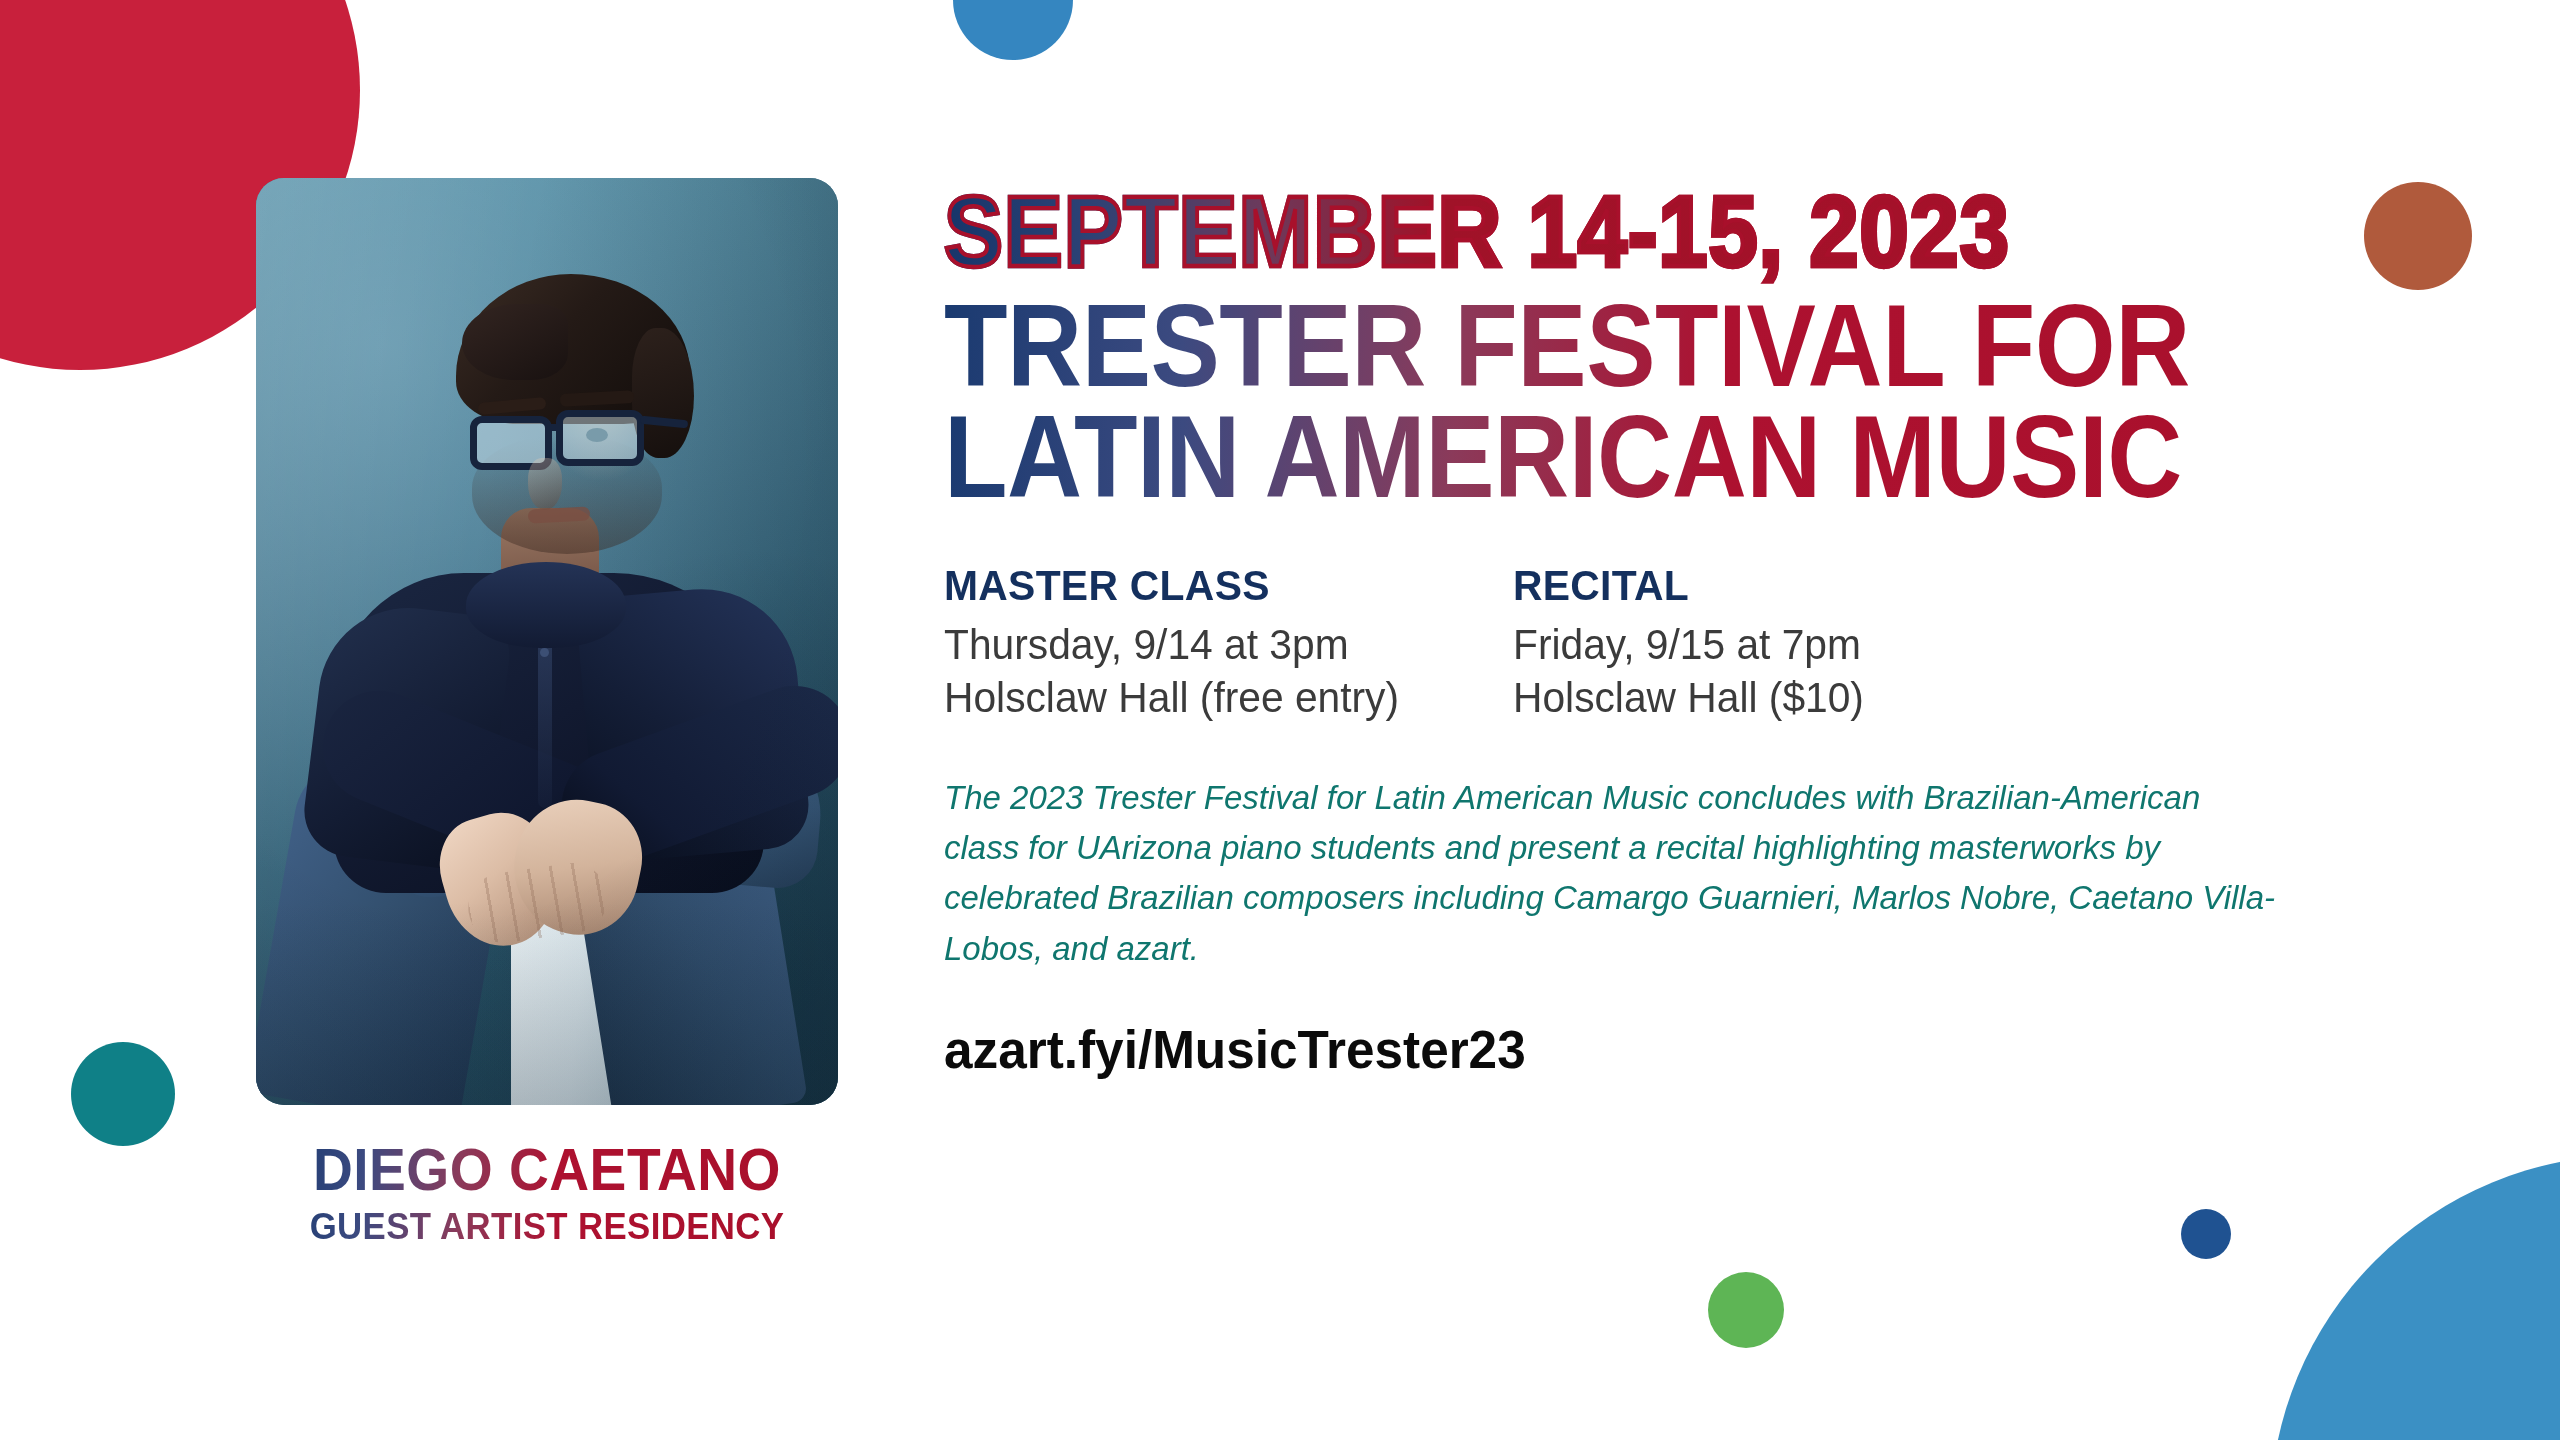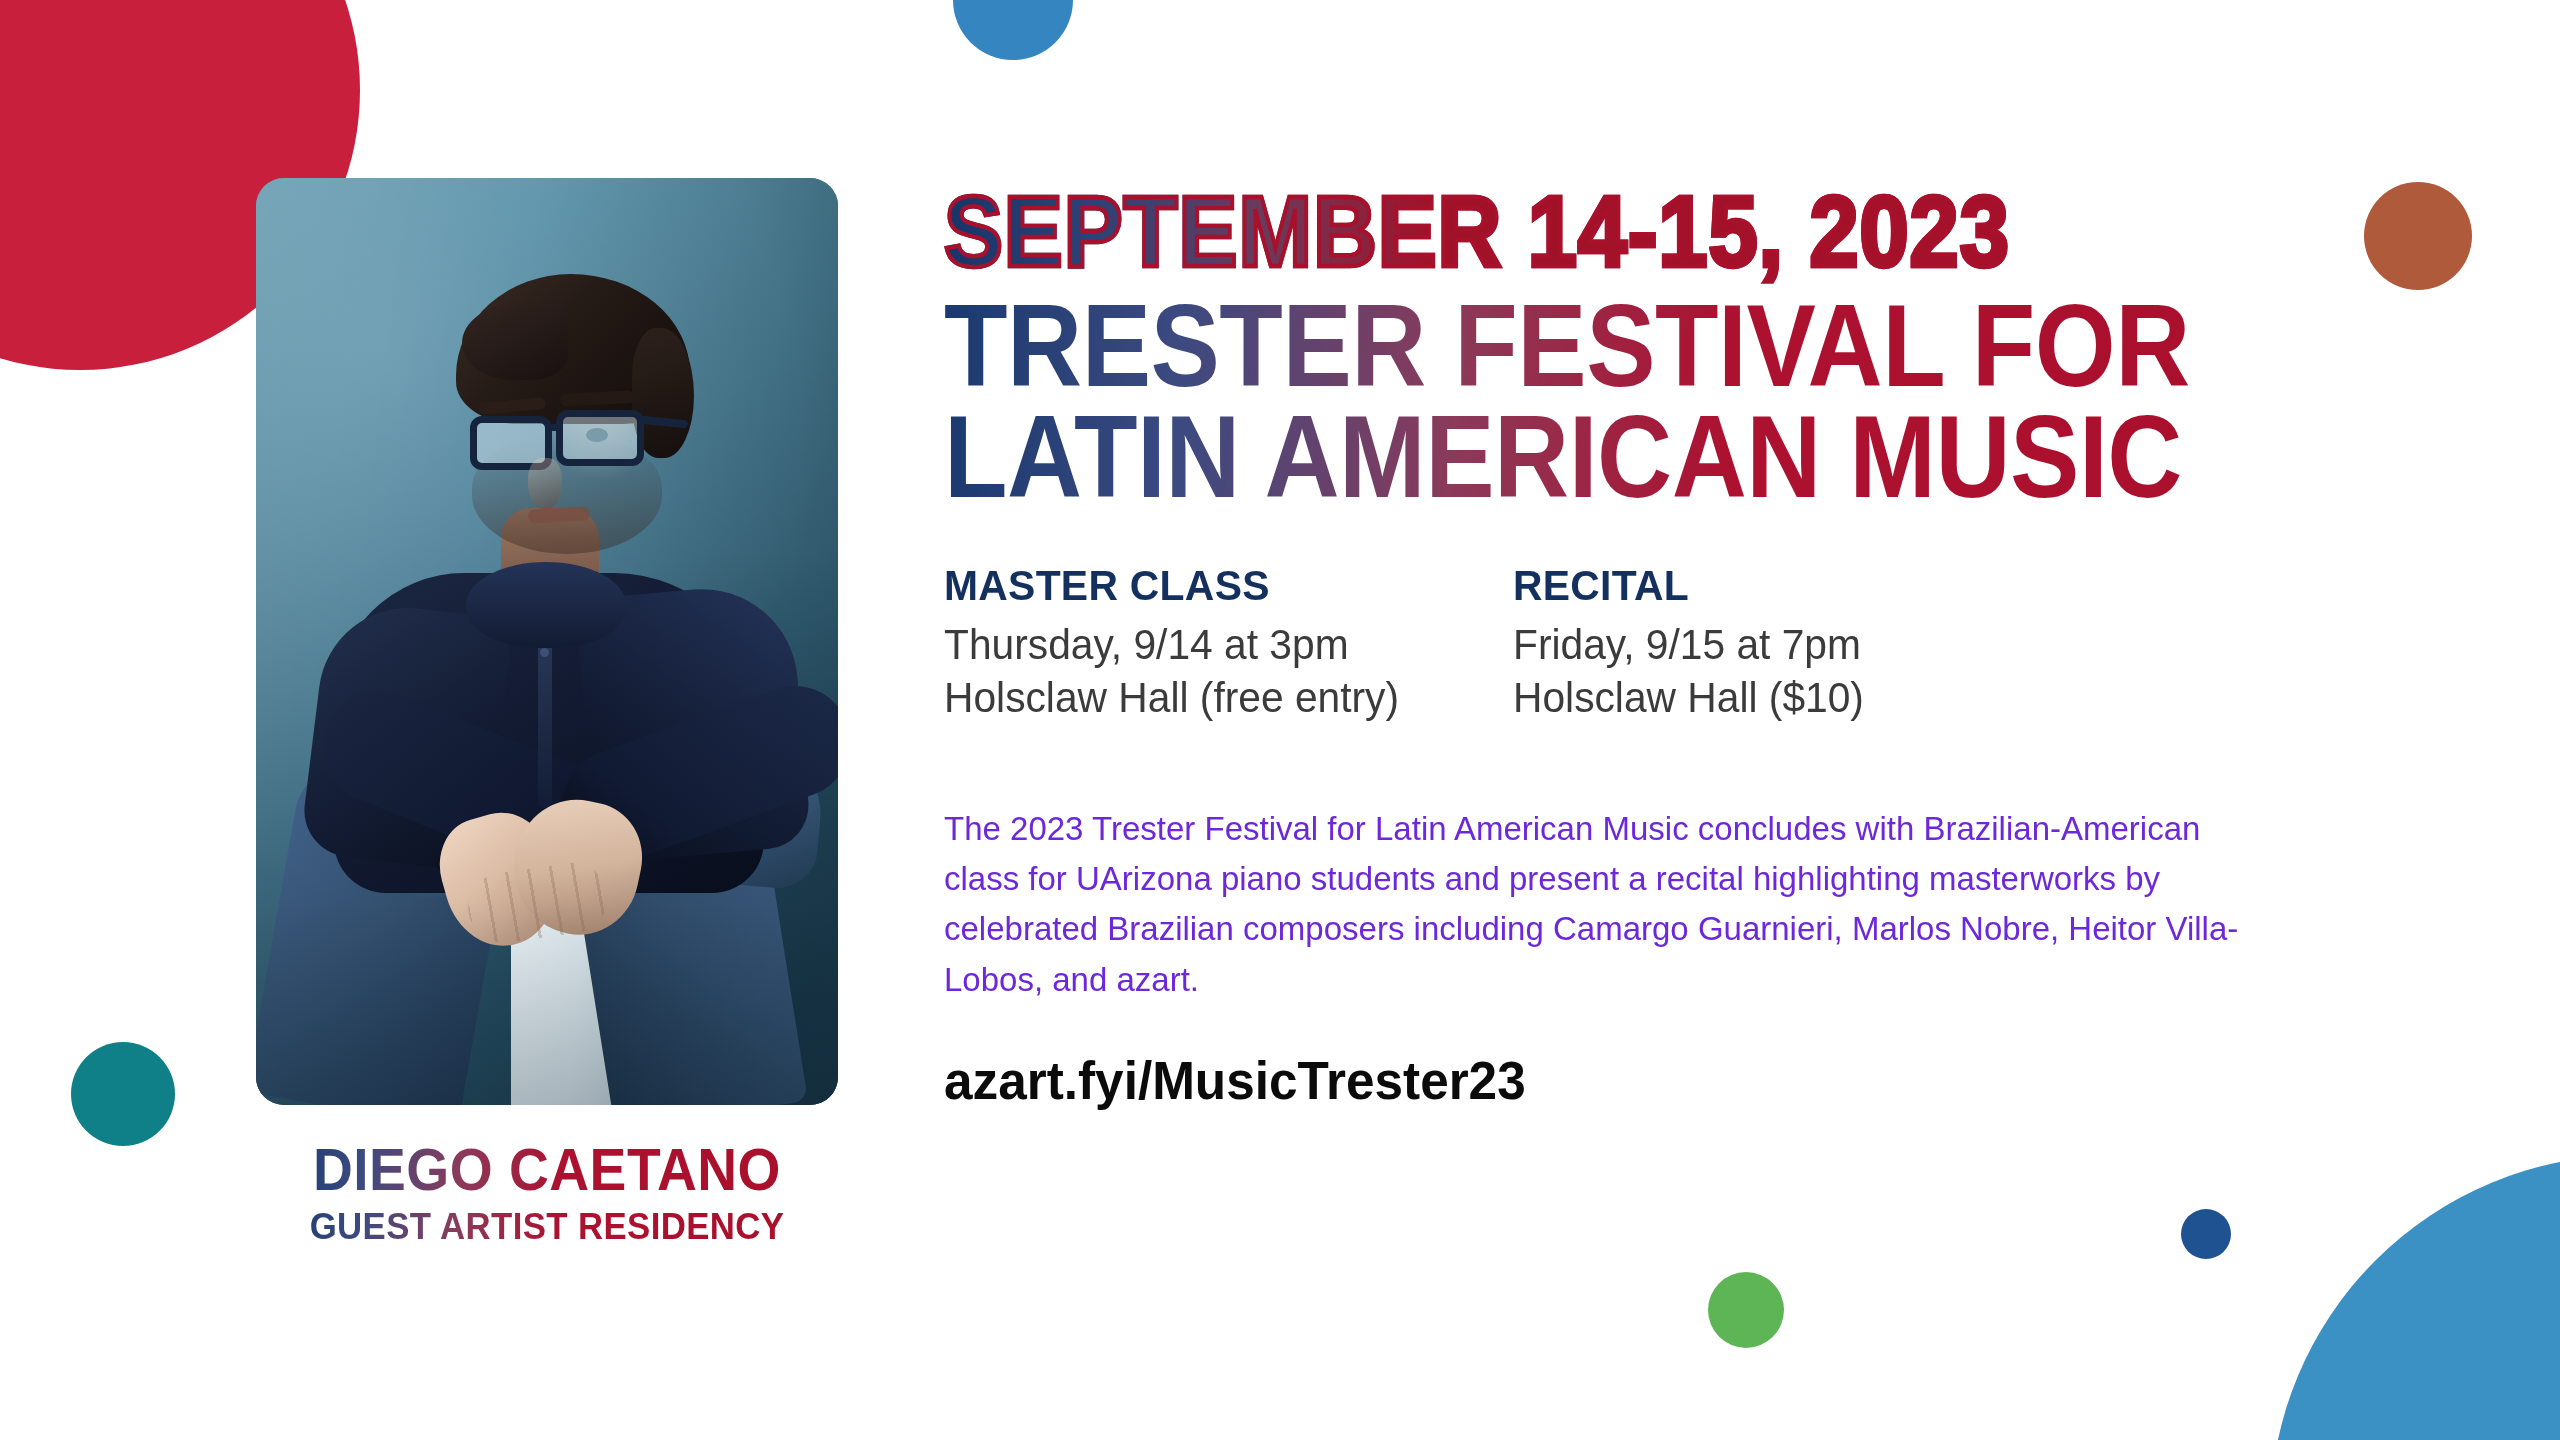--- a/index.html
+++ b/index.html
@@ -366,27 +366,28 @@
     font-size: 42px;
     line-height: 1.28;
     color: #3b3b3b;
     transform: scaleX(0.97);
     transform-origin: left center;
     white-space: nowrap;
   }
   .event-line.first { margin-top: 8px; }
 
   #description {
-    margin-top: 79px;
+    margin-top: 48px;
     width: 1190px;
     font-family: "Liberation Sans Narrow", "Liberation Sans", sans-serif;
     font-weight: 400;
     font-size: 33px;
     line-height: 1.52;
-    color: #6d28d9;
+    color: #0f766e;
+    font-style: italic;
   }
   #description .dline { display: block; white-space: nowrap; }
 
   #url-line {
     margin-top: 44px;
     font-family: "Liberation Sans Narrow", "Liberation Sans", sans-serif;
     font-weight: 700;
     font-size: 54px;
     letter-spacing: 0px;
     color: #0b0b0b;
@@ -480,20 +481,20 @@
       <div class="event-col second">
         <div class="event-heading">RECITAL</div>
         <div class="event-line first">Friday, 9/15 at 7pm</div>
         <div class="event-line">Holsclaw Hall ($10)</div>
       </div>
     </div>
 
     <div id="description">
       <span class="dline">The 2023 Trester Festival for Latin American Music concludes with Brazilian-American</span>
       <span class="dline">class for UArizona piano students and present a recital highlighting masterworks by</span>
-      <span class="dline">celebrated Brazilian composers including Camargo Guarnieri, Marlos Nobre, Heitor Villa-</span>
+      <span class="dline">celebrated Brazilian composers including Camargo Guarnieri, Marlos Nobre, Caetano Villa-</span>
       <span class="dline">Lobos, and azart.</span>
     </div>
 
     <div id="url-line">azart.fyi/MusicTrester23</div>
   </div>
 
 </div>
 
 </body></html>

